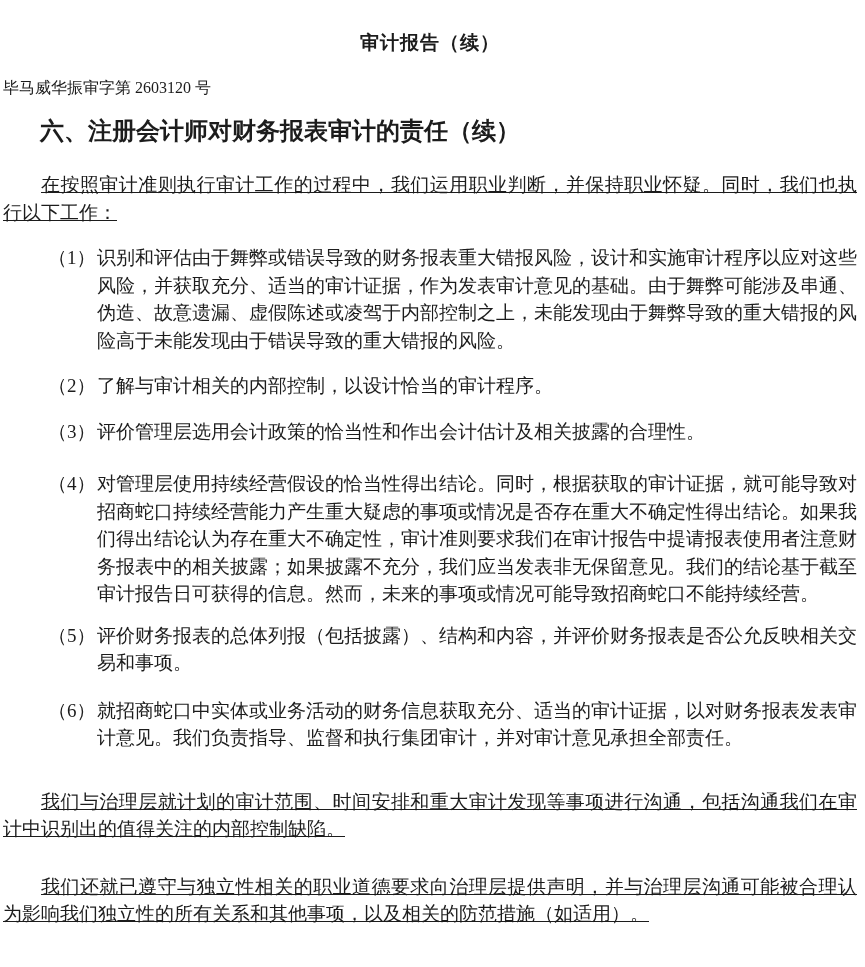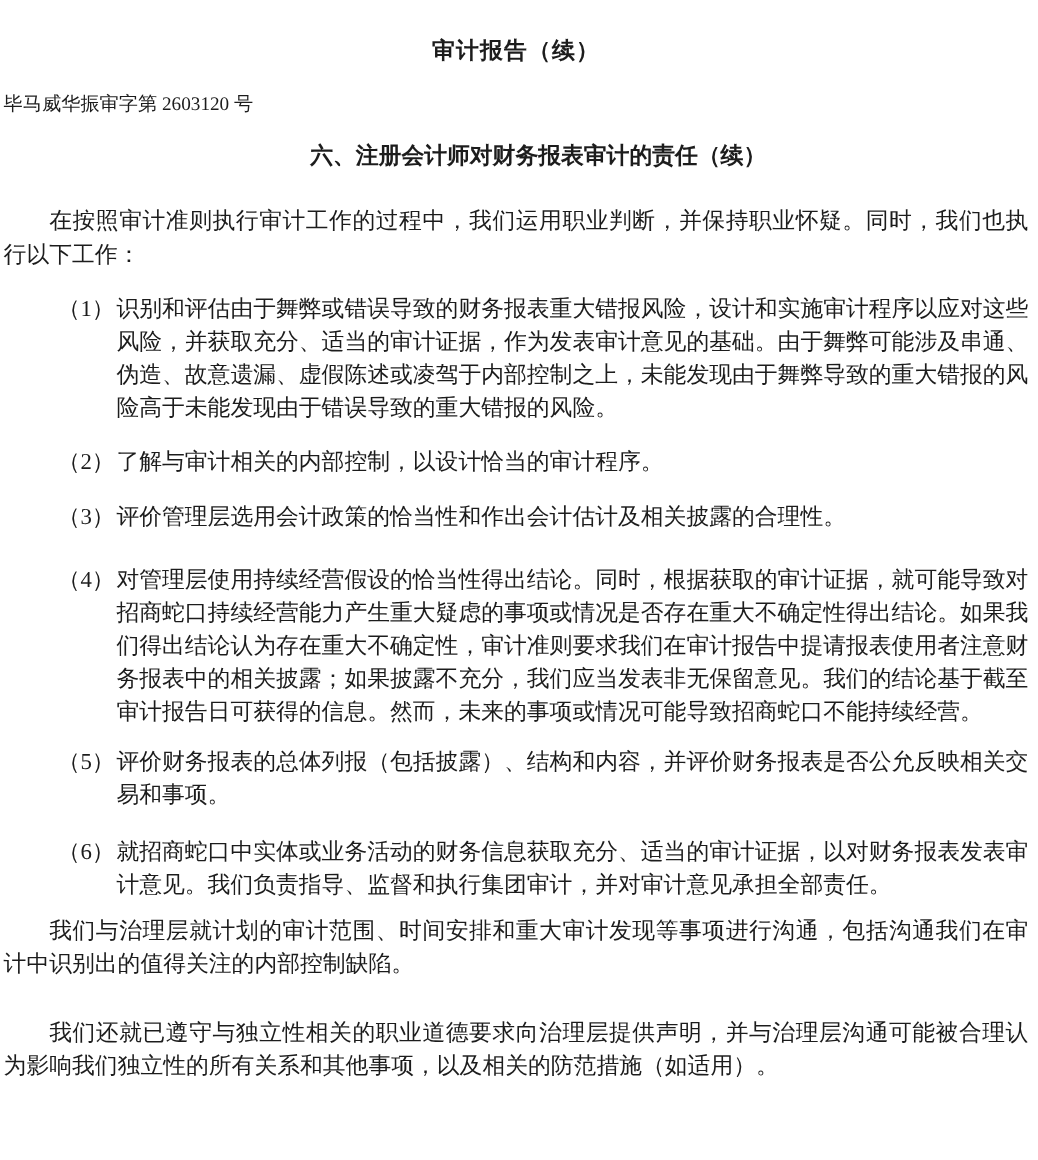--- a/index.html
+++ b/index.html
@@ -32,31 +32,31 @@
     letter-spacing: 1px;
   }
   .doc-number {
     margin-top: 26px;
     padding-right: 10px;
     font-size: 16px;
     line-height: 17px;
   }
   .section-heading {
     margin: 25px 0 0 37px;
-    font-size: 19px;
+    font-size: 24px;
     font-weight: bold;
     line-height: 20px;
-    text-align: center;
   }
   .paragraph {
     margin: 30px 0 0 0;
     text-align: justify;
     text-indent: 38px;
+    text-decoration: underline;
   }
-  .paragraph.closing-1 { margin-top: 11px; }
+  .paragraph.closing-1 { margin-top: 36px; }
   .paragraph.closing-2 { }
   .list {
     margin: 0;
   }
   .list-item {
     display: flex;
     margin-top: 18px;
   }
   .list-item.mt-lg { margin-top: 25px; }
   .list-item.mt-md { margin-top: 20px; }

